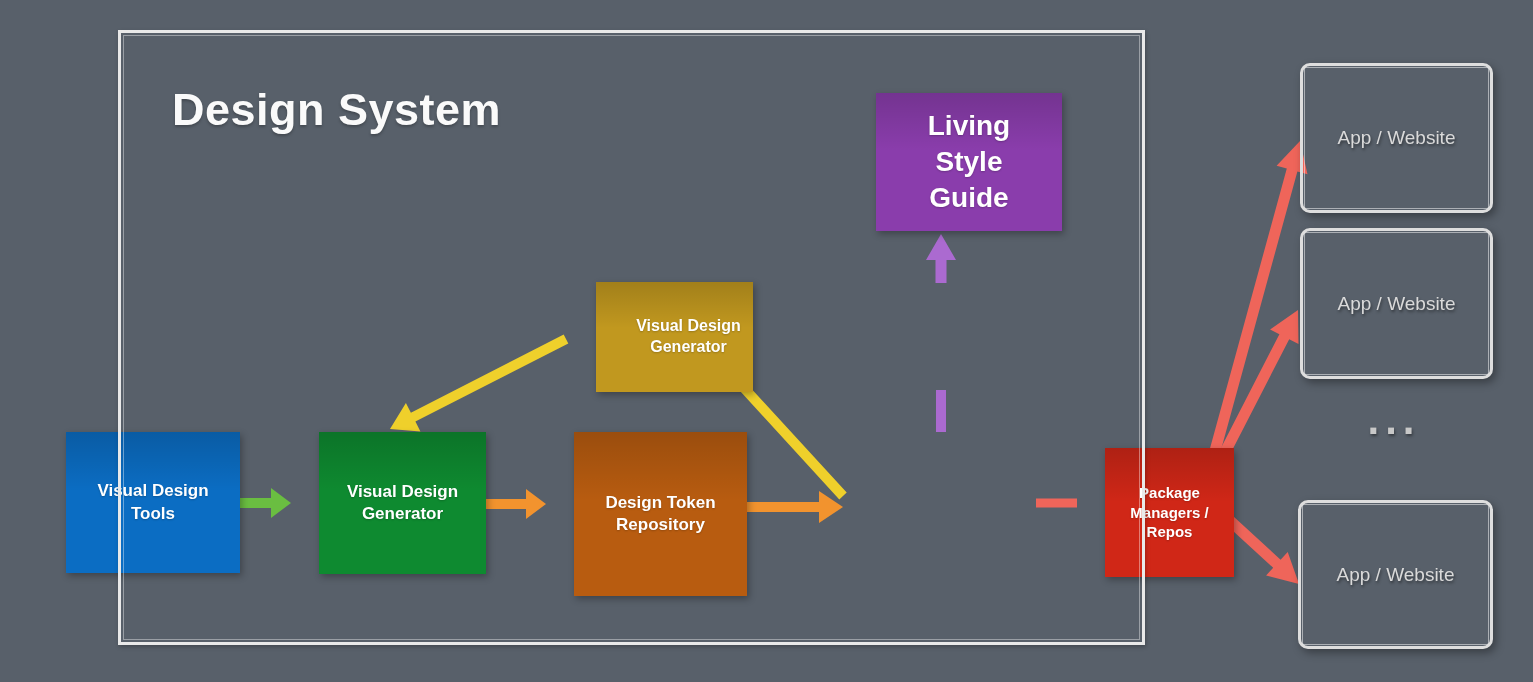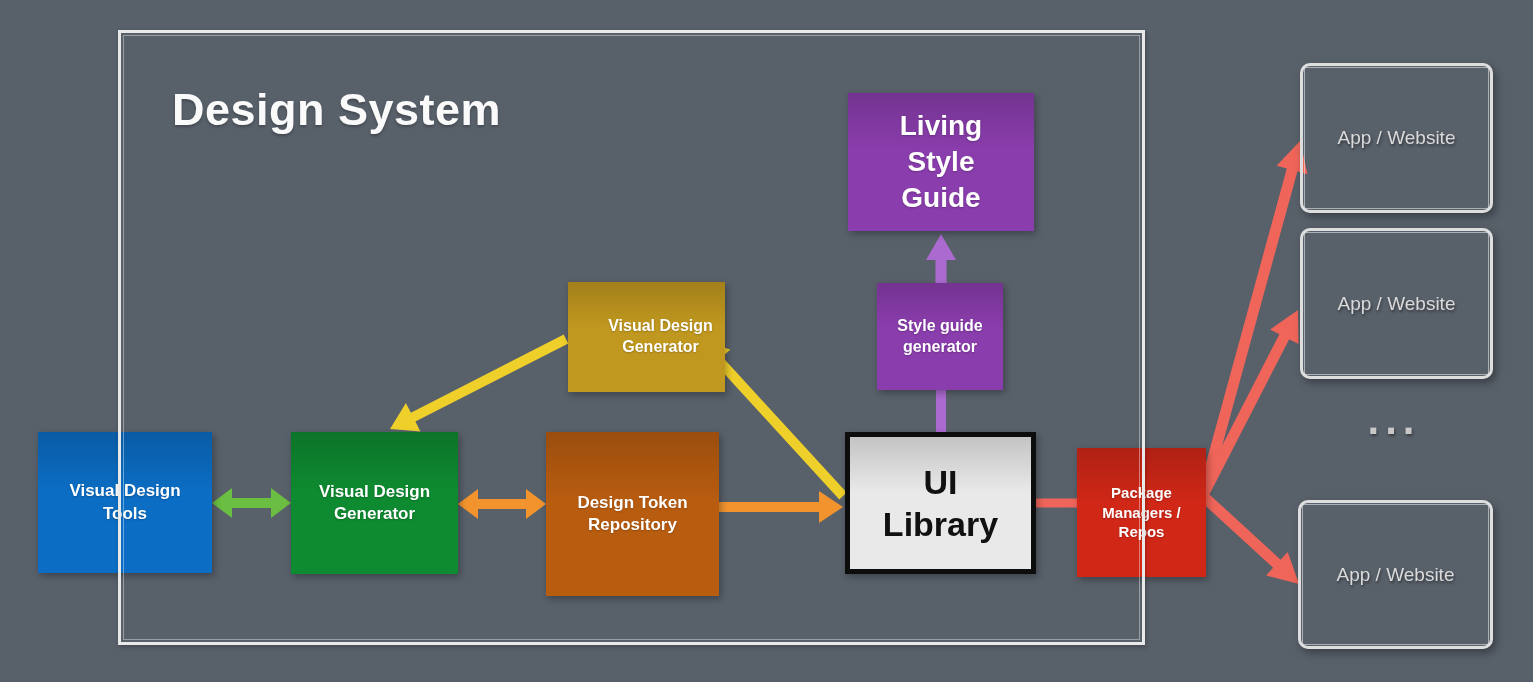--- a/index.html
+++ b/index.html
@@ -22,20 +22,21 @@
     position:absolute; left:172px; top:84px; z-index:5;
     color:#fafafa; font-size:45px; font-weight:bold; letter-spacing:0.5px;
     text-shadow:0 2px 3px rgba(0,0,0,0.25);
   }
   .node {
     position:absolute; z-index:2;
     display:flex; align-items:center; justify-content:center; text-align:center;
     color:#ffffff; font-weight:bold; font-size:17px; line-height:1.3;
     box-shadow:2px 3px 7px rgba(0,0,0,0.30);
     text-shadow:0 1px 2px rgba(0,0,0,0.22);
+    margin-left:28px;
   }
   .node .lbl { display:inline-block; }
   .n-tools        { left:38px;  top:432px; width:174px; height:141px; }
   .n-tools .lbl   { max-width:130px; }
   .n-repo         { left:291px; top:432px; width:167px; height:142px; }
   .n-repo .lbl    { max-width:130px; }
   .n-token        { left:546px; top:432px; width:173px; height:164px; }
   .n-token .lbl   { max-width:130px; }
   .n-gen          { left:568px; top:282px; width:129px; height:110px; font-size:16px; }
   .n-gen .lbl     { max-width:112px; }
@@ -103,27 +104,21 @@
   </div>
 
   <div class="node n-token" style="background-color: rgb(184, 92, 16); background-image: linear-gradient(rgba(0, 0, 0, 0.16), rgba(0, 0, 0, 0) 42%); color: rgb(255, 255, 255);">
     <span class="lbl">Design Token Repository</span>
   </div>
 
   <div class="node n-gen" style="background-color: rgb(193, 152, 31); background-image: linear-gradient(rgba(0, 0, 0, 0.16), rgba(0, 0, 0, 0) 42%); color: rgb(255, 255, 255); padding-left: 28px;">
     <span class="lbl">Visual Design Generator</span>
   </div>
 
-  <div class="node n-uilib" style="background-color: rgb(233, 233, 233); background-image: linear-gradient(rgba(0, 0, 0, 0.16), rgba(0, 0, 0, 0) 42%); color: rgb(17, 17, 17); border-color: rgb(13, 13, 13);">
-    <span class="lbl">UI Library</span>
-  </div>
 
-  <div class="node n-sgg" style="background-color: rgb(138, 61, 172); background-image: linear-gradient(rgba(0, 0, 0, 0.16), rgba(0, 0, 0, 0) 42%); color: rgb(255, 255, 255);">
-    <span class="lbl">Style guide generator</span>
-  </div>
 
   <div class="node n-lsg" style="background-color: rgb(138, 61, 172); background-image: linear-gradient(rgba(0, 0, 0, 0.16), rgba(0, 0, 0, 0) 42%); color: rgb(255, 255, 255);">
     <span class="lbl">Living Style Guide</span>
   </div>
 
   <div class="node n-pkg" style="background-color: rgb(208, 39, 23); background-image: linear-gradient(rgba(0, 0, 0, 0.16), rgba(0, 0, 0, 0) 42%); color: rgb(255, 255, 255);">
     <span class="lbl">Package Managers / Repos</span>
   </div>
 
   <div class="sketch a-1">

